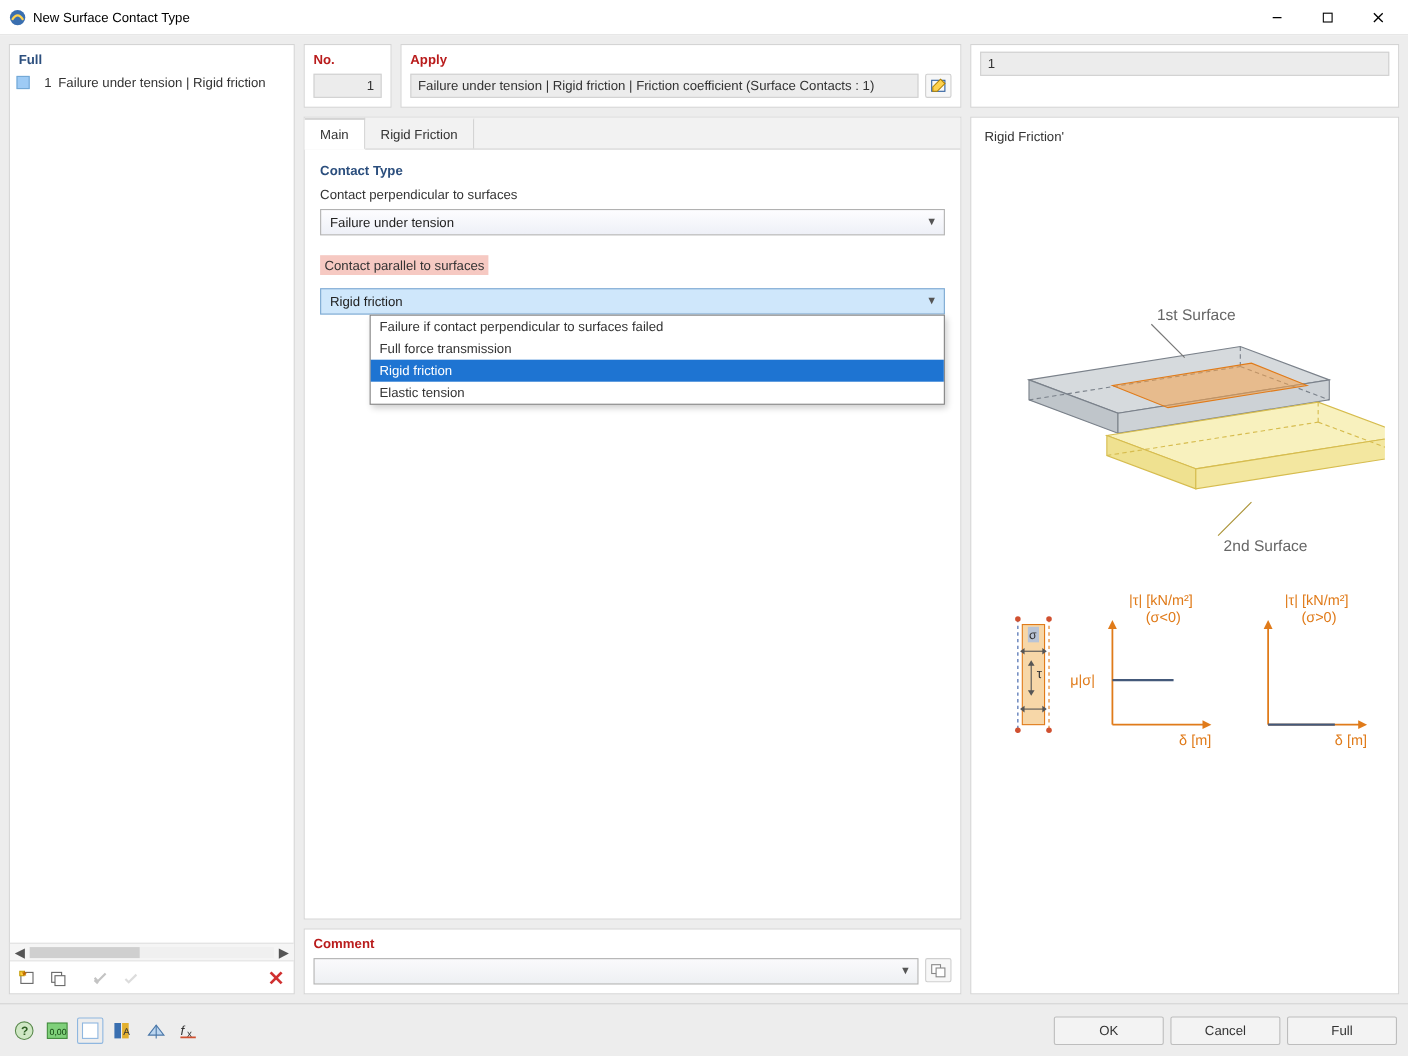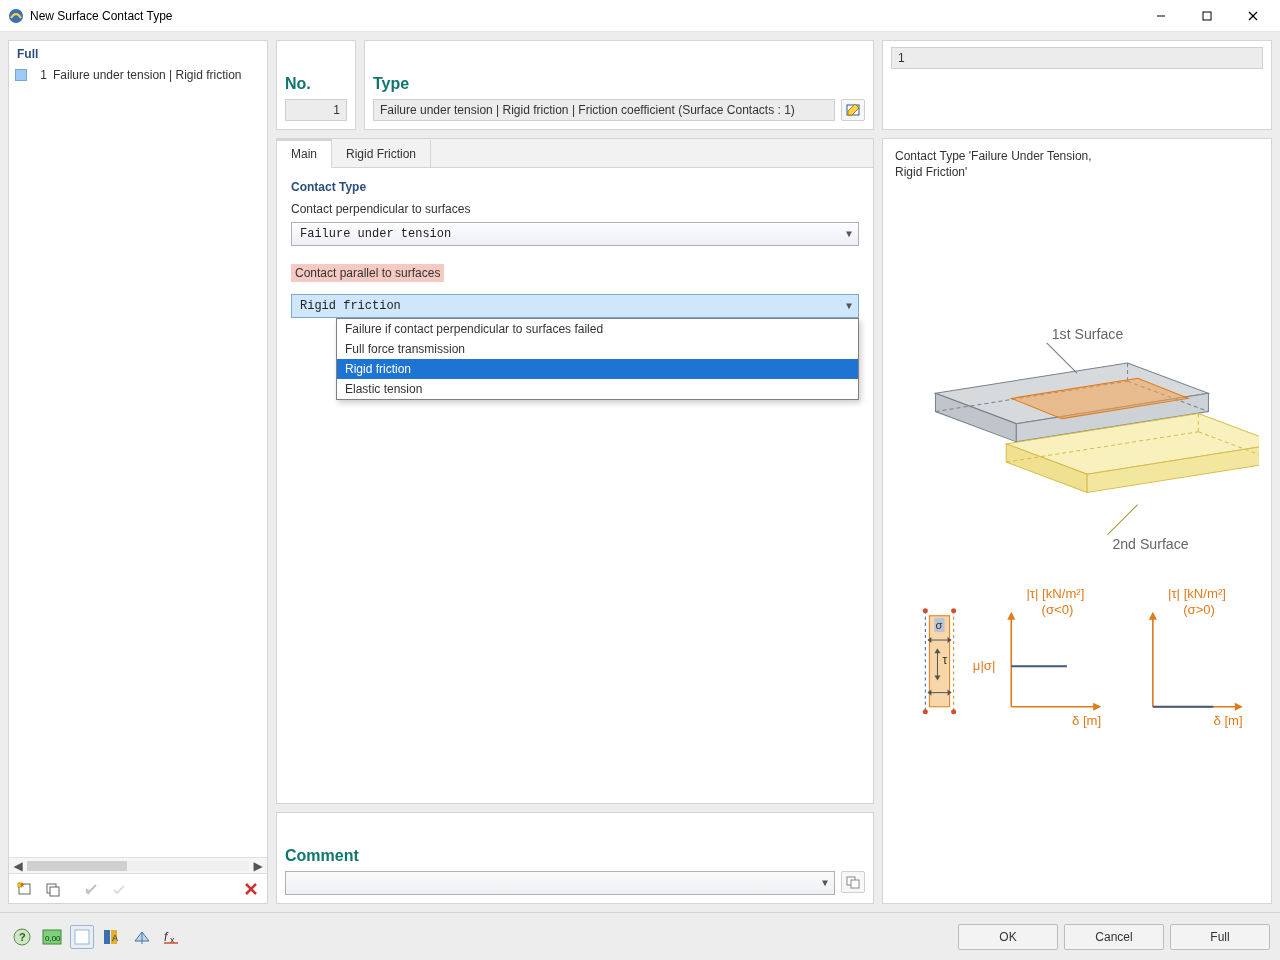--- a/index.html
+++ b/index.html
@@ -119,25 +119,24 @@
   }
   .field-box {
     background:#ffffff;
     border:1px solid #d4d4d4;
     padding:6px 8px 8px 8px;
   }
   .field-box.no-box { width:80px; }
   .field-box.name-box { flex:1; }
   .field-box.assign-box { width:390px; }
   .field-label {
-    color:#0f766e;
+    color:#b91c1c;
     font-weight:600;
-    font-size:16px;
+    font-size:12px;
     margin-bottom:6px;
-    margin-top:28px;
   }
   .ro-input {
     background:#ececec;
     border:1px solid #d0d0d0;
     height:22px;
     display:flex;
     align-items:center;
     padding:0 6px;
     font-size:12px;
     color:#333;
@@ -211,21 +210,20 @@
   .combo {
     position:relative;
     height:24px;
     border:1px solid #b1b1b1;
     background:linear-gradient(#fdfdff,#eef0f7);
     display:flex;
     align-items:center;
     padding:0 22px 0 8px;
     font-size:12px;
     color:#222;
-    font-family:Liberation Mono, monospace;
   }
   .combo.open {
     background:#cfe7fb;
     border-color:#7da9d1;
   }
   .combo .chev {
     position:absolute; right:6px; top:50%; transform:translateY(-50%);
     color:#555; font-size:10px;
   }
   .dropdown {
@@ -378,21 +376,21 @@
   <div class="right-area">
 
     <div class="top-fields">
       <div class="field-box no-box">
         <div class="field-label">No.</div>
         <div class="ro-input right">
             <span>1</span>
           </div>
       </div>
       <div class="field-box name-box">
-        <div class="field-label">Type</div>
+        <div class="field-label">Apply</div>
         <div class="name-row">
           <div class="ro-input">
               <span>Failure under tension | Rigid friction | Friction coefficient (Surface Contacts : 1)</span>
             </div>
           <div class="icon-btn">
             <svg width="14" height="14">
                 <rect x="1" y="2" width="12" height="10" fill="none" stroke="#2e5f9e"></rect>
                 <path d="M9 1 L13 5 L6 12 L2 12 L2 8 Z" fill="#ffd24d" stroke="#b08000"></path>
               </svg>
           </div>
@@ -451,21 +449,20 @@
               <svg width="14" height="14">
                   <rect x="1" y="2" width="8" height="8" fill="#fff" stroke="#888"></rect>
                   <rect x="5" y="5" width="8" height="8" fill="#fff" stroke="#888"></rect>
                 </svg>
             </div>
           </div>
         </div>
       </div>
 
       <div class="preview-panel">
-        <div class="preview-title">Contact Type 'Failure Under Tension,</div>
         <div class="preview-title">Rigid Friction'</div>
 
         <svg class="preview-svg" viewBox="0 0 360 580">
 
           <g transform="translate(10,170)">
 
             <polygon points="30,40 220,10 300,40 110,70" fill="#d6dadd" stroke="#7a818a"></polygon>
 
             <polygon points="30,40 110,70 110,88 30,58" fill="#bfc5ca" stroke="#7a818a"></polygon>
 

